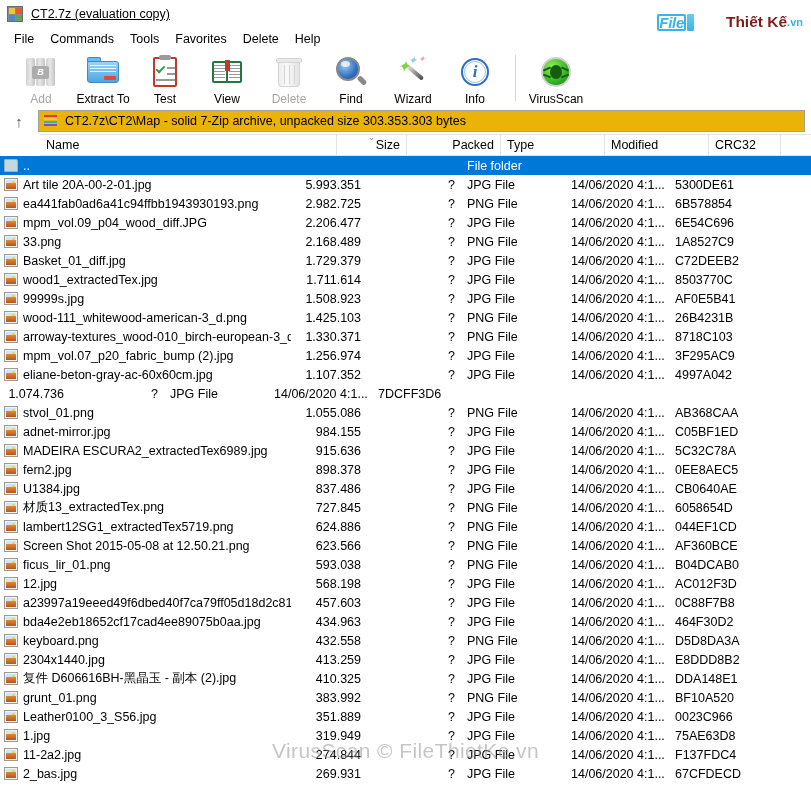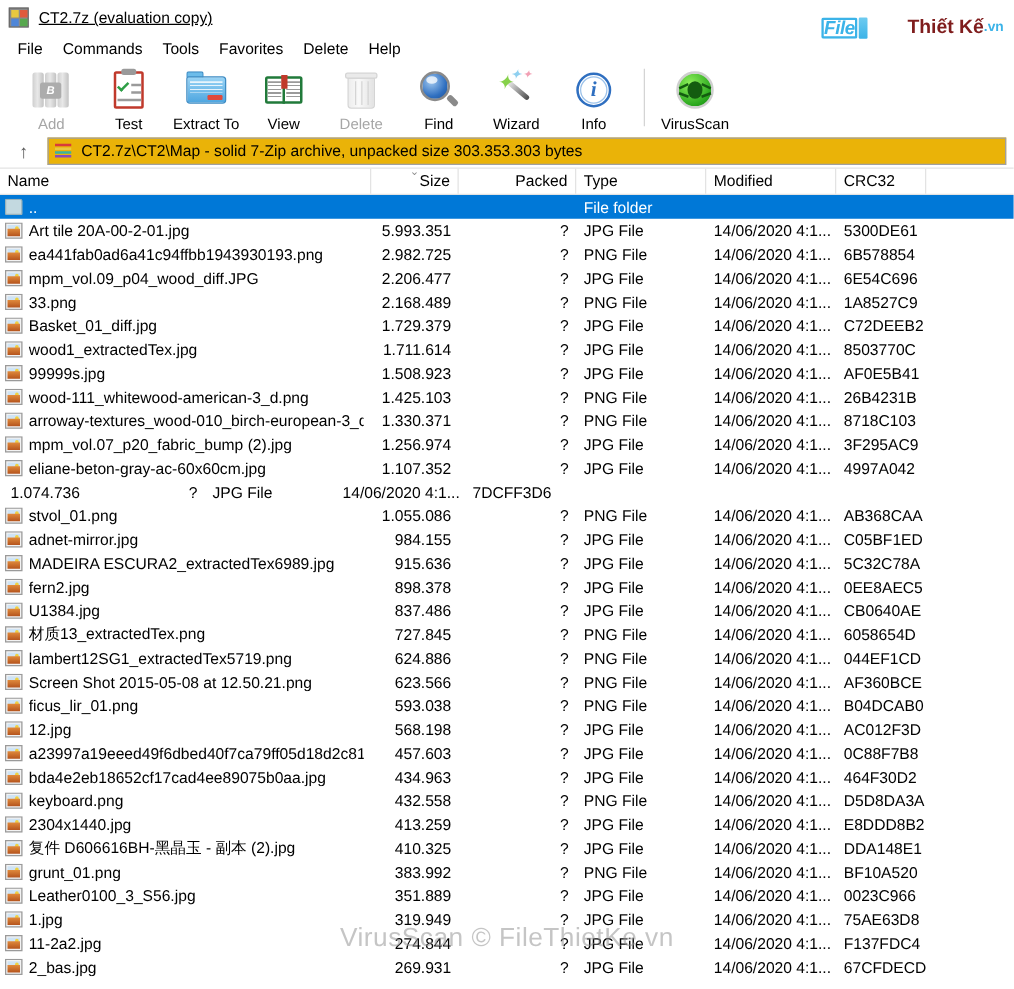--- a/index.html
+++ b/index.html
@@ -170,21 +170,21 @@
   .path-ico .p1{top:2px; background:#d83b3b;}
   .path-ico .p2{top:5px; background:#e8c840;}
   .path-ico .p3{top:8px; background:#3bb3a0;}
   .path-ico .p4{top:11px; background:#8a4ab8;}
   .path-text { font-size:12.5px; color:#000; white-space:nowrap; }
 
   
   .list-head {
     display:flex; height:22px; align-items:stretch;
     border-top:1px solid #e3e3e3; border-bottom:1px solid #e3e3e3;
-    background:#fff; font-size:12.5px; color:#000; position:relative;
+    background:#fff; font-size:12.5px; color:#000; position:relative;margin-left:40px;
   }
   .hc {
     display:flex; align-items:center; position:relative;
     border-right:1px solid #e3e3e3; padding: 0 6px; white-space:nowrap;
   }
   .hc.right { justify-content:flex-end; }
   .hc .sortmark {
     position:absolute; left:50%; transform:translateX(-50%); top:-2px;
     font-size:9px; color:#8a8a8a; line-height:9px;
   }
@@ -264,39 +264,39 @@
       <span class="ico ico-add">
         <i class="barrel b1"></i>
           <i class="barrel b2"></i>
           <i class="barrel b3"></i>
         <i class="disc">B</i>
       </span>
       <span class="label">Add</span>
     </div>
 
     <div class="tb-btn">
+      <span class="ico ico-extract">
+        <i class="tab"></i>
+          <i class="folder"></i>
+          <i class="lines"></i>
+          <i class="red"></i>
+      </span>
+      <span class="label">Extract To</span>
+    </div>
+
+    <div class="tb-btn">
       <span class="ico ico-test">
         <i class="pad"></i>
           <i class="clip"></i>
           <i class="chk"></i>
         <i class="ln l1"></i>
           <i class="ln l2"></i>
           <i class="ln l3"></i>
       </span>
       <span class="label">Test</span>
-    </div>
-
-    <div class="tb-btn">
-      <span class="ico ico-extract">
-        <i class="tab"></i>
-          <i class="folder"></i>
-          <i class="lines"></i>
-          <i class="red"></i>
-      </span>
-      <span class="label">Extract To</span>
     </div>
 
     <div class="tb-btn">
       <span class="ico ico-view">
         <i class="book"></i>
           <i class="pg pgl"></i>
           <i class="pg pgr"></i>
         <i class="spine"></i>
           <i class="mark"></i>
       </span>

